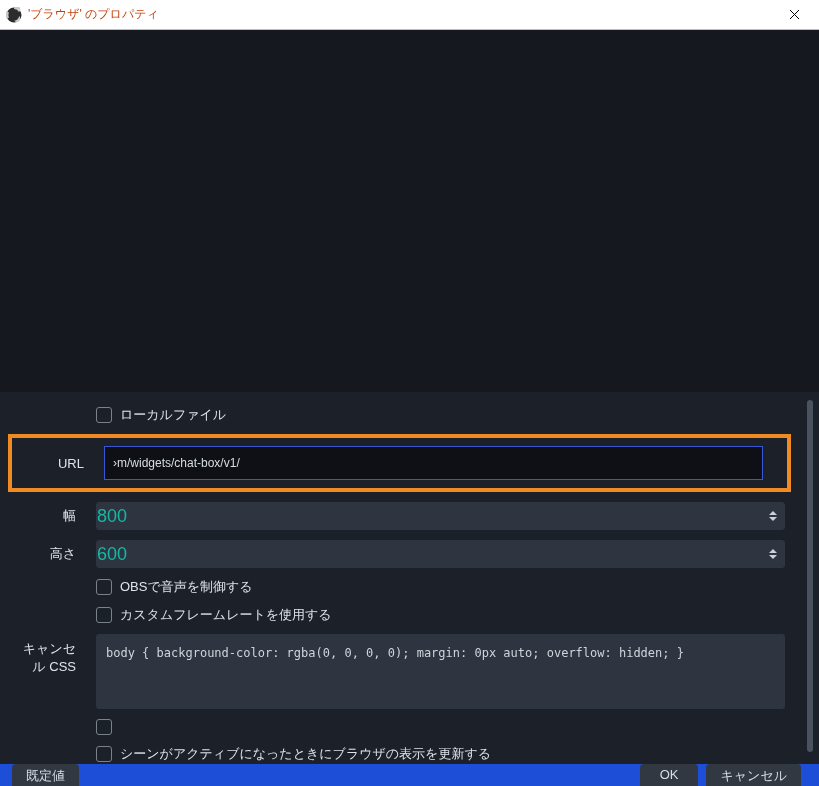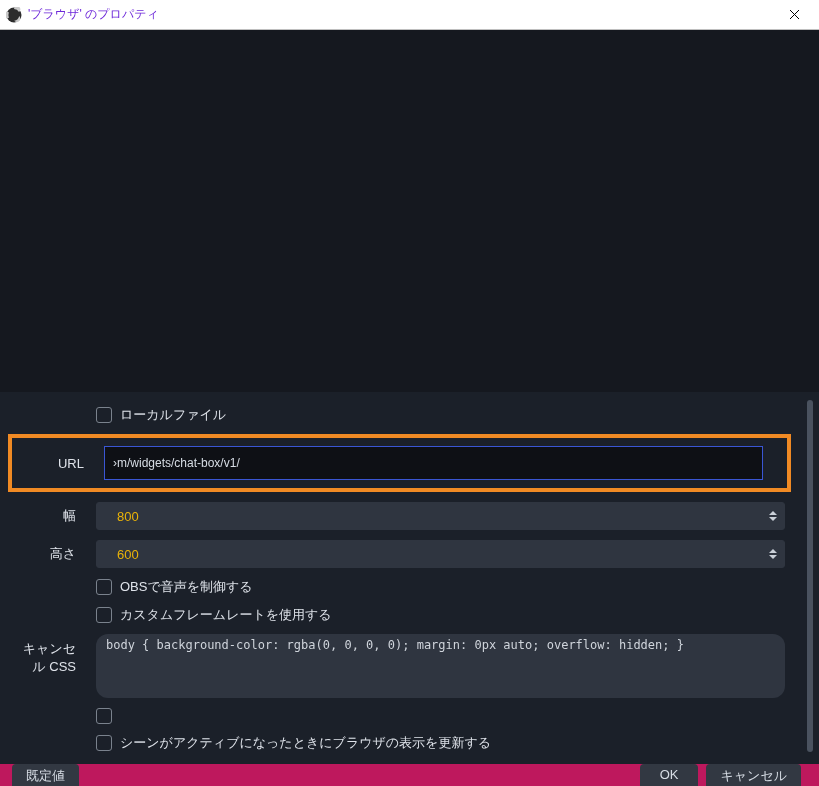--- a/index.html
+++ b/index.html
@@ -13,21 +13,21 @@
     display: flex;
     align-items: center;
     padding: 0 6px;
     border-bottom: 1px solid #bfbfbf;
   }
   .titlebar .app-icon {
     width: 16px; height: 16px;
     display: inline-flex; align-items: center; justify-content: center;
     margin-right: 6px;
   }
-  .titlebar .title { flex: 1; font-size: 12px; color: #6d28d9; }
+  .titlebar .title { flex: 1; font-size: 12px; color: #c2410c; }
   .titlebar .close {
     width: 38px; height: 28px;
     display: flex; align-items: center; justify-content: center;
     color: #000;
   }
 
   .preview {
     height: 362px;
     background: #15181f;
   }
@@ -94,23 +94,23 @@
     width: 100%;
     height: 28px;
     background: #2f3540;
     border: 1px solid #2f3540;
     border-radius: 3px;
     display: flex;
     align-items: center;
   }
   .spin-wrap .spin-val {
     flex: 1;
-    padding: 0 20px;
-    color: #eab308;
-    font-size: 13px;
+    padding: 0 0;
+    color: #14b8a6;
+    font-size: 18px;
   }
   .spin-wrap .spinners {
     width: 18px;
     display: flex;
     flex-direction: column;
     align-items: center;
     justify-content: center;
     padding-right: 4px;
   }
   .spin-wrap .spinners .arr {
@@ -126,41 +126,41 @@
     border: 4px solid #f08a24;
     padding: 8px 8px;
     margin: 0 10px 10px -10px;
   }
   .url-row-outer .row { margin-bottom: 0; }
   .url-row-outer .label-cell { width: 84px; }
 
   .textarea-wrap {
     width: 100%;
     background: #2f3540;
-    border-radius: 12px;
-    padding: 4px 10px;
+    border-radius: 3px;
+    padding: 12px 10px;
     min-height: 64px;
   }
   .textarea-wrap .ta {
     width: 100%;
     background: transparent;
     border: none;
     color: #cfd4db;
     font-family: "Consolas", monospace;
     font-size: 12px;
     resize: none;
     outline: none;
     min-height: 48px;
   }
 
   .footer {
     position: absolute;
     left: 0; right: 0; bottom: 0;
     height: 22px;
-    background: #be185d;
+    background: #1d4ed8;
     display: flex;
     align-items: flex-end;
     padding: 0 10px 0 12px;
   }
   .footer .btn {
     height: 22px;
     background: #323842;
     border-radius: 4px 4px 0 0;
     color: #d7dde5;
     font-size: 13px;

